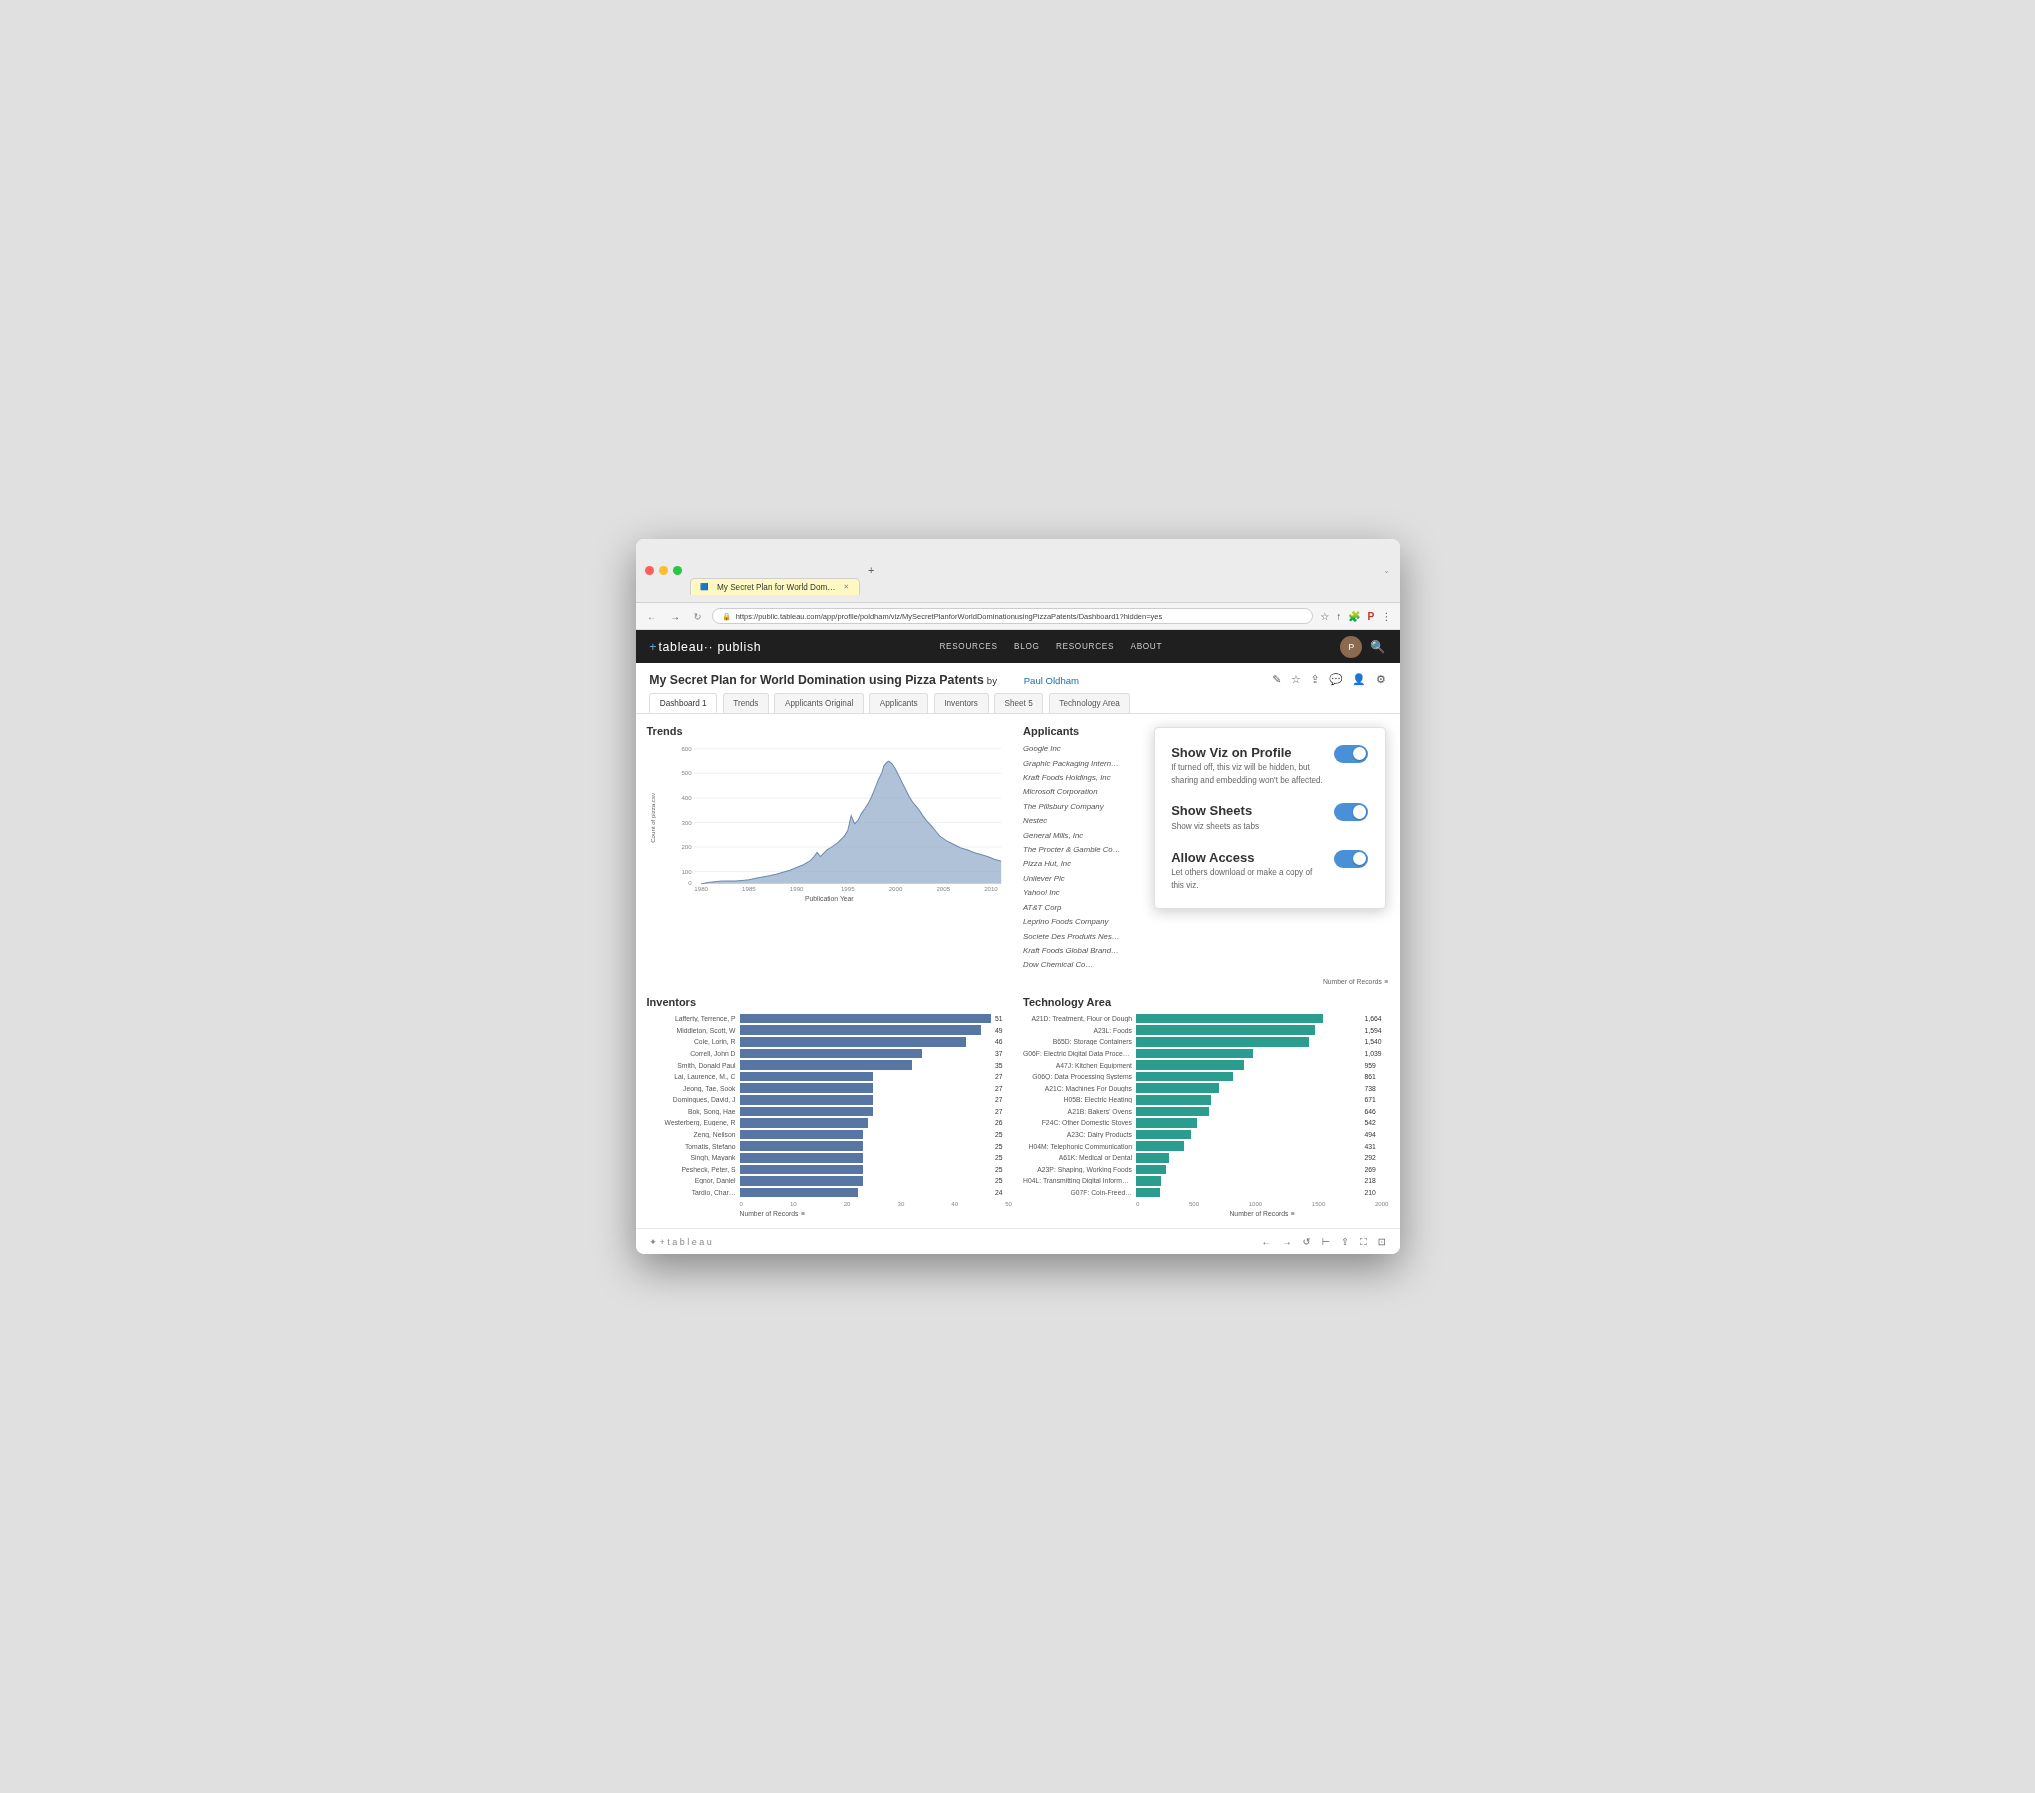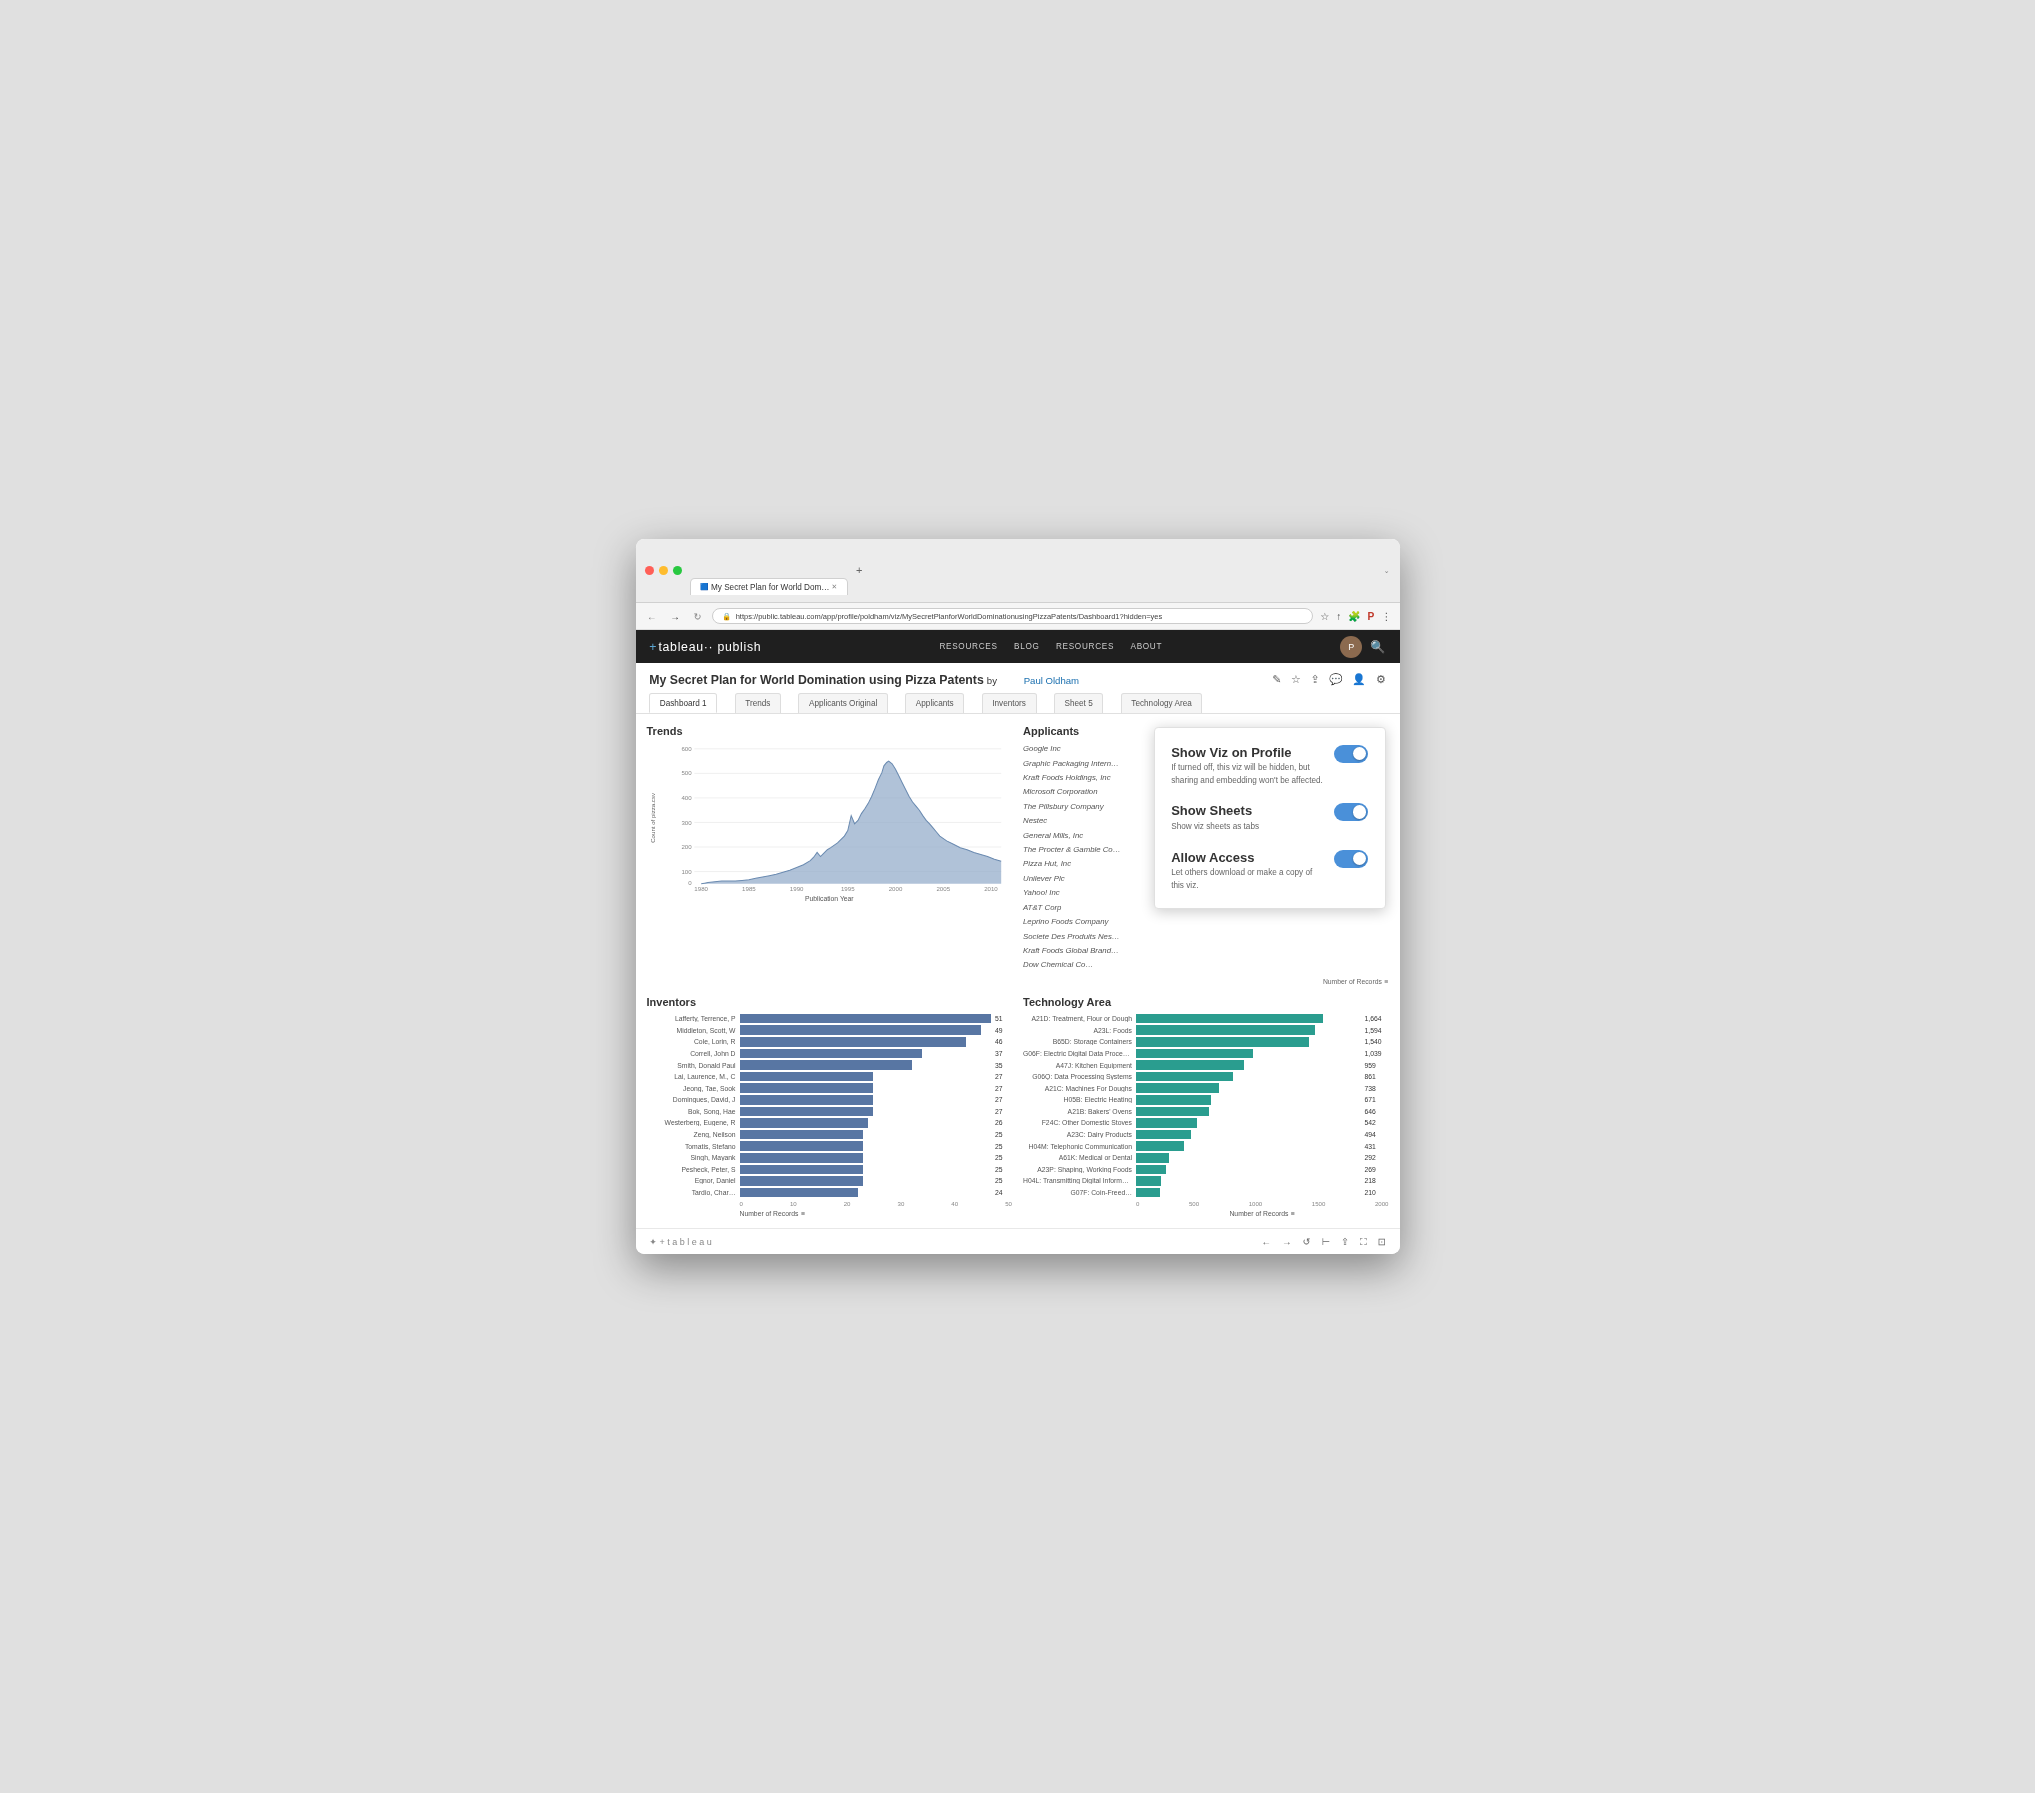--- a/index.html
+++ b/index.html
@@ -8,21 +8,21 @@
     .browser-window { width: 764px; background: #fff; border-radius: 8.2px; box-shadow: 0 13.7px 41px rgba(0,0,0,0.4); overflow: hidden; }
 
     
     .browser-titlebar { background: #ececec; padding: 6.8px 9.6px; display: flex; align-items: center; gap: 8.2px; border-bottom: 0.7px solid #d0d0d0; }
     .traffic-lights { display: flex; gap: 4.8px; }
     .tl { width: 9px; height: 9px; border-radius: 50%; }
     .tl-red { background: #ff5f57; }
     .tl-yellow { background: #febc2e; }
     .tl-green { background: #28c840; }
     .tab-bar { display: flex; align-items: center; gap: 4.1px; flex: 1; }
-    .browser-tab { background: #ffffff; border-radius: 4.8px 4.8px 0 0; padding: 3.4px 9.6px; font-size: 8.2px; color: #333; display: flex; align-items: center; gap: 2px; border: 0.7px solid #d0d0d0; border-bottom: none; margin-top: 33px; }
+    .browser-tab { background: #fef9c3; border-radius: 4.8px 4.8px 0 0; padding: 3.4px 9.6px; font-size: 8.2px; color: #333; display: flex; align-items: center; gap: 8px; border: 0.7px solid #d0d0d0; border-bottom: none; margin-top: 33px; }
     .browser-tab .favicon { font-size: 6.8px; }
     .tab-close { font-size: 6.8px; color: #888; cursor: pointer; }
     .new-tab { color: #666; font-size: 11px; cursor: pointer; padding: 0 4.1px; }
     .browser-toolbar { background: #f5f5f5; padding: 4.8px 8.2px; display: flex; align-items: center; gap: 6.8px; border-bottom: 0.7px solid #ddd; }
     .nav-btn { background: none; border: none; color: #888; font-size: 9.6px; cursor: pointer; padding: 2px 3.4px; }
     .nav-btn.active { color: #333; }
     .address-bar { flex: 1; background: #fff; border: 0.7px solid #ccc; border-radius: 13.7px; padding: 2.7px 9.6px; font-size: 7.5px; color: #333; display: flex; align-items: center; gap: 4.1px; }
     .address-bar .lock-icon { color: #555; font-size: 7.5px; }
     .browser-actions { display: flex; gap: 6.8px; align-items: center; }
     .browser-action-btn { background: none; border: none; color: #555; font-size: 10.2px; cursor: pointer; }
@@ -37,21 +37,21 @@
     .user-avatar { width: 22px; height: 22px; border-radius: 50%; background: #8b6a4f; display: flex; align-items: center; justify-content: center; color: #fff; font-size: 9px; overflow: hidden; }
 
     
     .page-header { background: #fff; padding: 9.6px 13.7px 0; border-bottom: 0.7px solid #e0e0e0; }
     .viz-title-row { display: flex; align-items: center; justify-content: space-between; padding-bottom: 6.8px; }
     .viz-title { font-size: 12.3px; font-weight: 600; color: #333; }
     .viz-author { font-size: 9.6px; font-weight: 400; color: #333; }
     .viz-author a { color: #1a6faf; text-decoration: none; margin-left: 24px; }
     .page-actions { display: flex; gap: 9.6px; align-items: center; }
     .page-action-btn { background: none; border: none; color: #666; font-size: 11px; cursor: pointer; }
-    .sheet-tabs { display: flex; gap: 16px; }
+    .sheet-tabs { display: flex; gap: 4px; }
     .sheet-tab { padding: 4.1px 9.6px; font-size: 8.2px; color: #555; border: 0.7px solid #ddd; border-bottom: none; cursor: pointer; background: #f5f5f5; border-radius: 2.7px 2.7px 0 0; margin-right: 1.4px; }
     .sheet-tab.active { background: #fff; color: #333; font-weight: 500; border-bottom: 0.7px solid #fff; }
 
     
     .main-content { background: #fff; padding: 11px; position: relative; }
 
     
     .popup-overlay { position: absolute; top: 13.7px; right: 13.7px; width: 232px; background: #fff; border-radius: 4.1px; box-shadow: 0 2.7px 13.7px rgba(0,0,0,0.2); padding: 16.4px; z-index: 10; border: 0.7px solid #e0e0e0; }
     .popup-item { margin-bottom: 16.4px; }
     .popup-item:last-child { margin-bottom: 0; }

